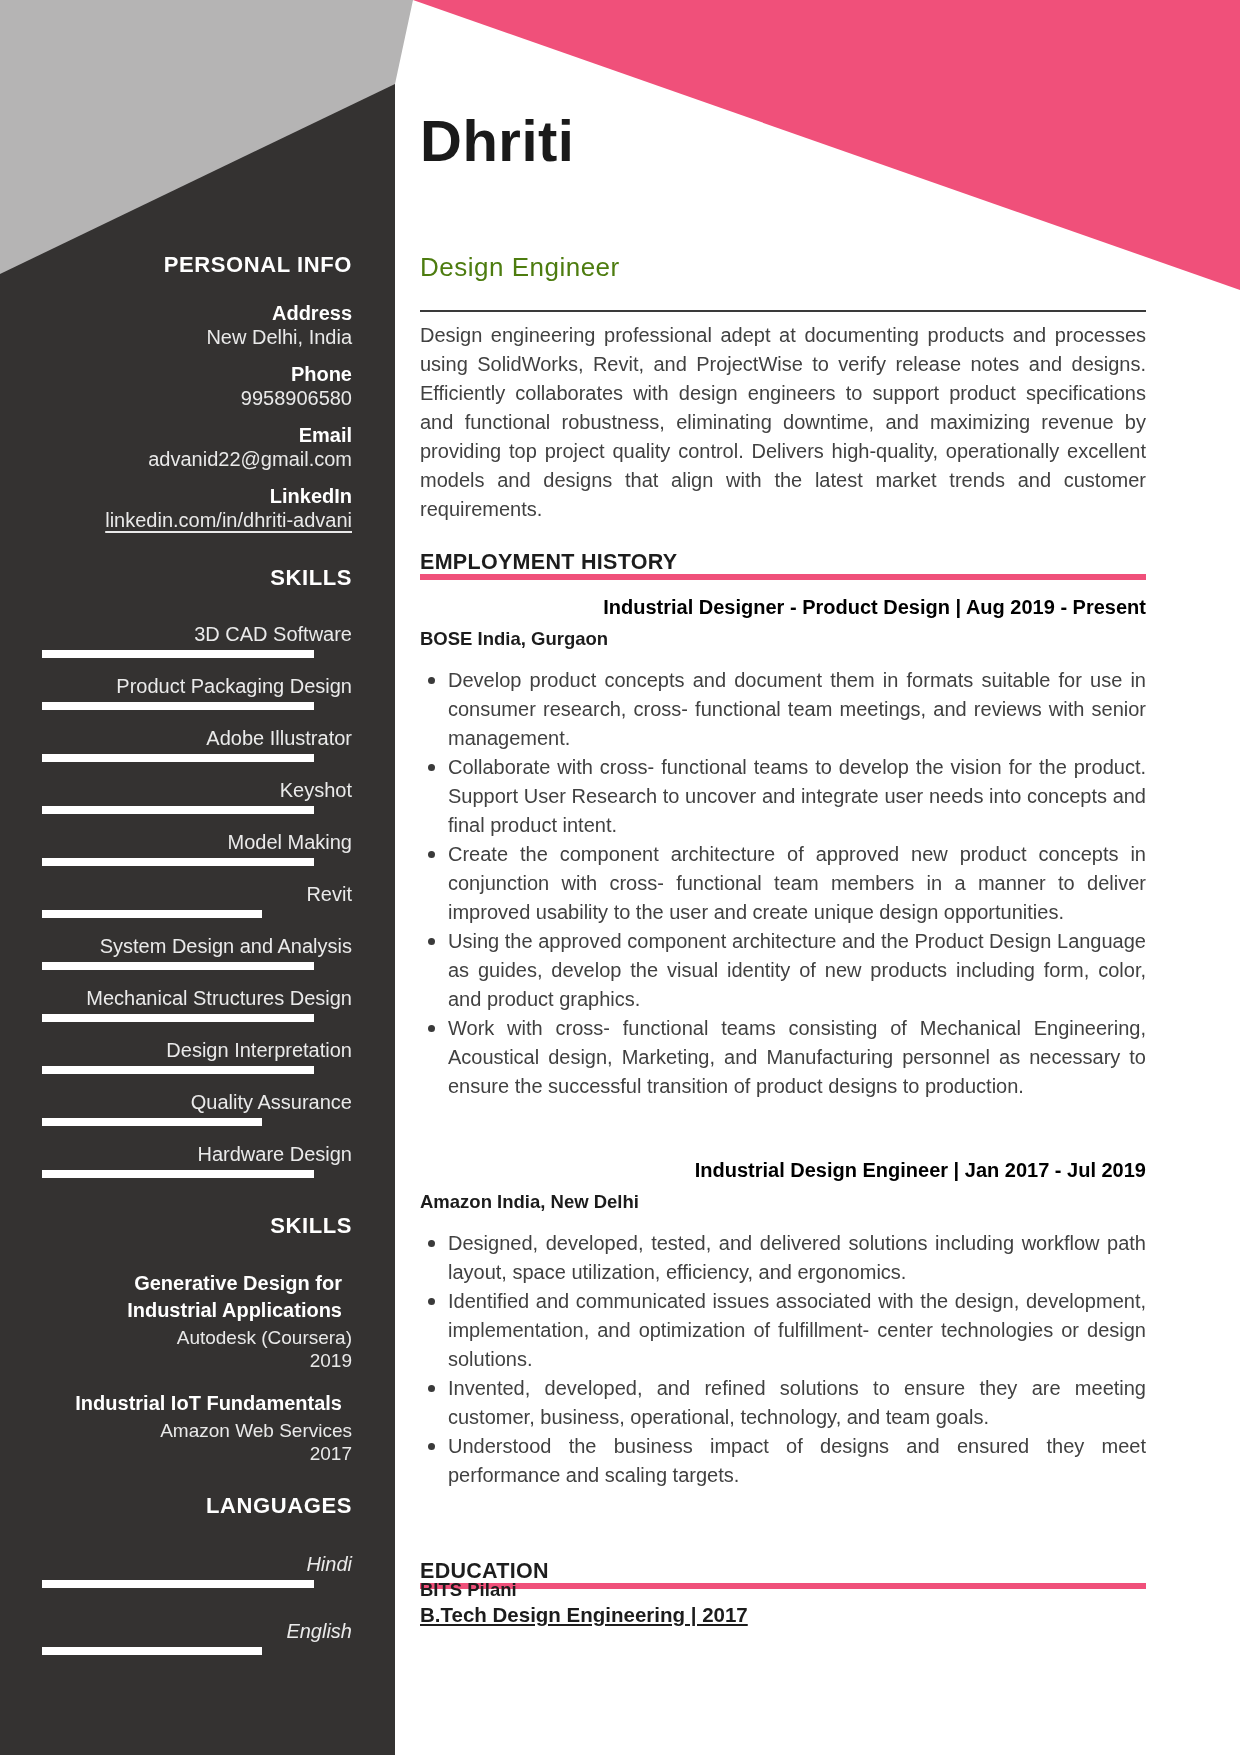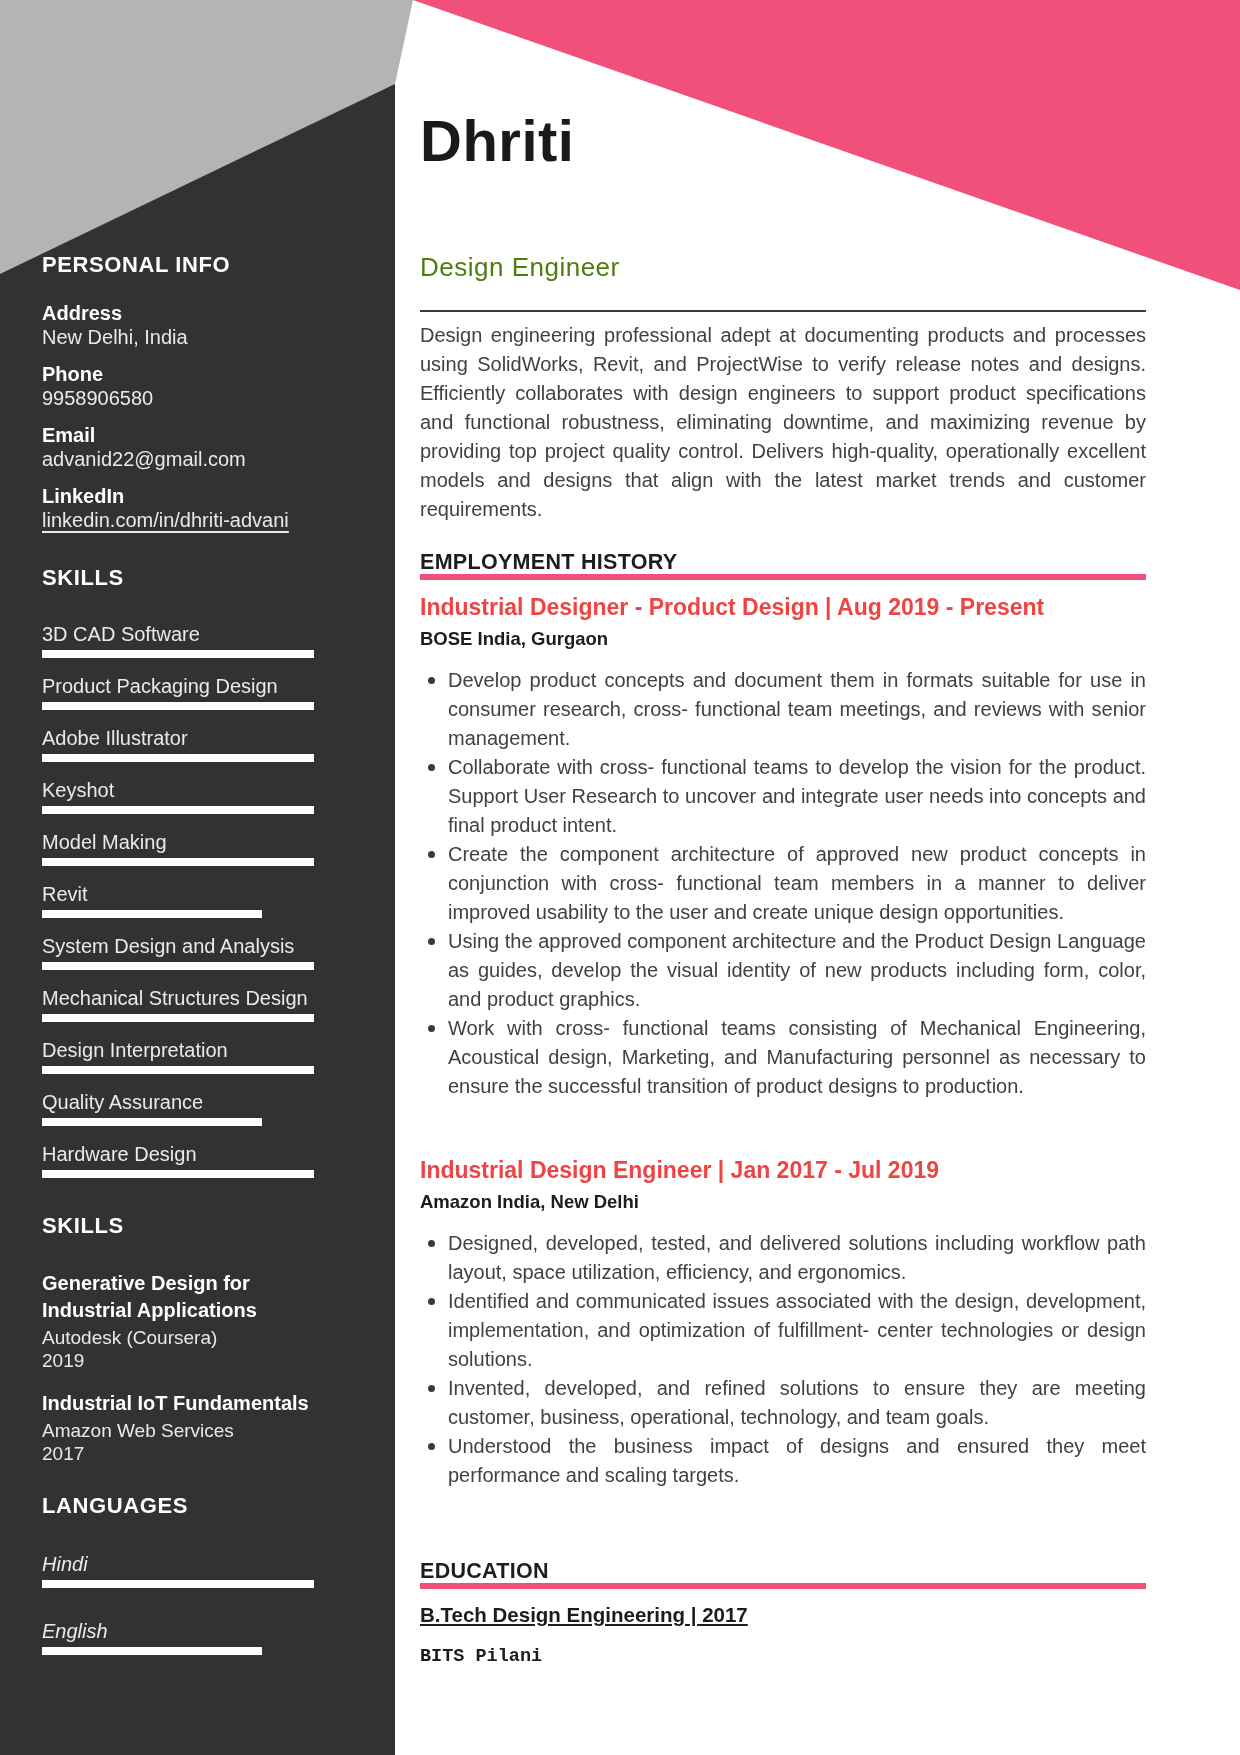--- a/index.html
+++ b/index.html
@@ -20,21 +20,21 @@
     clip-path:polygon(0 0, 100% 0, 95.64% 30.66%, 0 100%);
     z-index:3;
   }
   .tri-pink {
     position:absolute; left:413px; top:0; width:827px; height:290px;
     background:#f0507a;
     clip-path:polygon(0 0, 100% 0, 100% 100%);
     z-index:2;
   }
   
-  .side-abs { position:absolute; left:42px; width:310px; color:#fff; z-index:4; }
+  .side-abs { position:absolute; left:42px; width:310px; color:#fff; z-index:4;text-align:right; }
   .side-heading {
     font-size:22px; font-weight:bold; letter-spacing:0.6px; color:#ffffff;
   }
   .pfield { margin-bottom:13px; }
   .pfield .lbl { font-size:20px; font-weight:bold; line-height:24px; color:#ffffff; }
   .pfield .val { font-size:20px; font-weight:normal; line-height:24px; color:#e9e9e9; }
   .pfield .val.link { text-decoration:underline; text-underline-offset:4px; }
   .skill { height:52px; }
   .skill-name { font-size:20px; line-height:24px; color:#eaeaea; font-weight:normal; white-space:nowrap; }
   .bar-track { width:272px; margin-top:4px; }
@@ -48,21 +48,21 @@
   .main { position:absolute; left:420px; top:0; width:726px; z-index:4; }
   .m-abs { position:absolute; left:0; width:726px; }
   .name { font-size:58px; line-height:70px; font-weight:bold; color:#1a1a1a; letter-spacing:0.5px; }
   .job-title-line { font-size:26px; color:#4d7c0f; letter-spacing:0.5px; }
   .rule { height:2px; background:#3a3a3a; }
   .summary {
     font-size:20px; line-height:29px; color:#414141; text-align:justify;
   }
   .sec-heading { font-size:21.5px; font-weight:bold; color:#1d1d1d; letter-spacing:0.3px; }
   .accent-bar { height:6px; background:#f0507a; }
-  .jtitle { font-size:23px; font-weight:bold; color:#ef4444; line-height:24px; margin-bottom:9px; }
+  .jtitle { font-size:20px; font-weight:bold; color:#000000; line-height:24px; margin-bottom:9px;text-align:right; }
   .jcompany { font-size:18.5px; font-weight:bold; color:#1c1c1c; line-height:22px; margin-bottom:16px; }
   ul.bullets { list-style:none; padding-left:28px; }
   ul.bullets li {
     position:relative; font-size:20px; line-height:29px; color:#414141;
     text-align:justify;
   }
   ul.bullets li::before {
     content:''; position:absolute; left:-20px; top:11px;
     width:7px; height:7px; border-radius:50%; background:#3a3a3a;
   }
@@ -262,16 +262,16 @@
           <li>Identified and communicated issues associated with the design, development, implementation, and optimization of fulfillment- center technologies or design solutions.</li>
           <li>Invented, developed, and refined solutions to ensure they are meeting customer, business, operational, technology, and team goals.</li>
           <li>Understood the business impact of designs and ensured they meet performance and scaling targets.</li>
         </ul>
     </div>
 
     <div class="m-abs sec-heading" style="top:1559px;">EDUCATION</div>
     <div class="m-abs accent-bar" style="top:1583px;"></div>
 
     <div class="m-abs degree" style="top:1603px;">B.Tech Design Engineering | 2017</div>
-    <div class="m-abs school" style="top:1646px;font-family:Liberation Mono, monospace;">BITS Pilani</div>
+    <div class="m-abs school" style="top:1579px;">BITS Pilani</div>
 
   </div>
 </div>
 
 </body></html>

